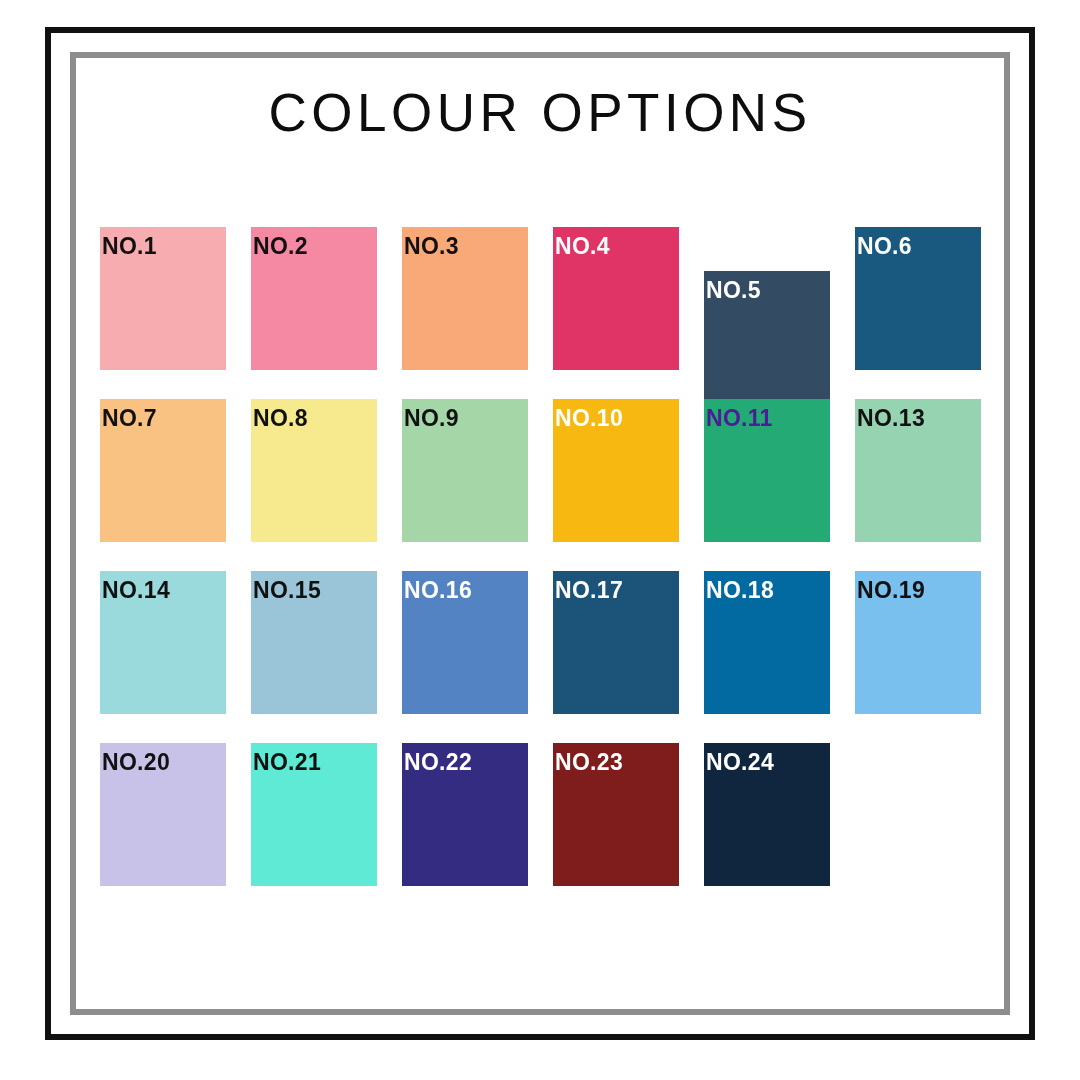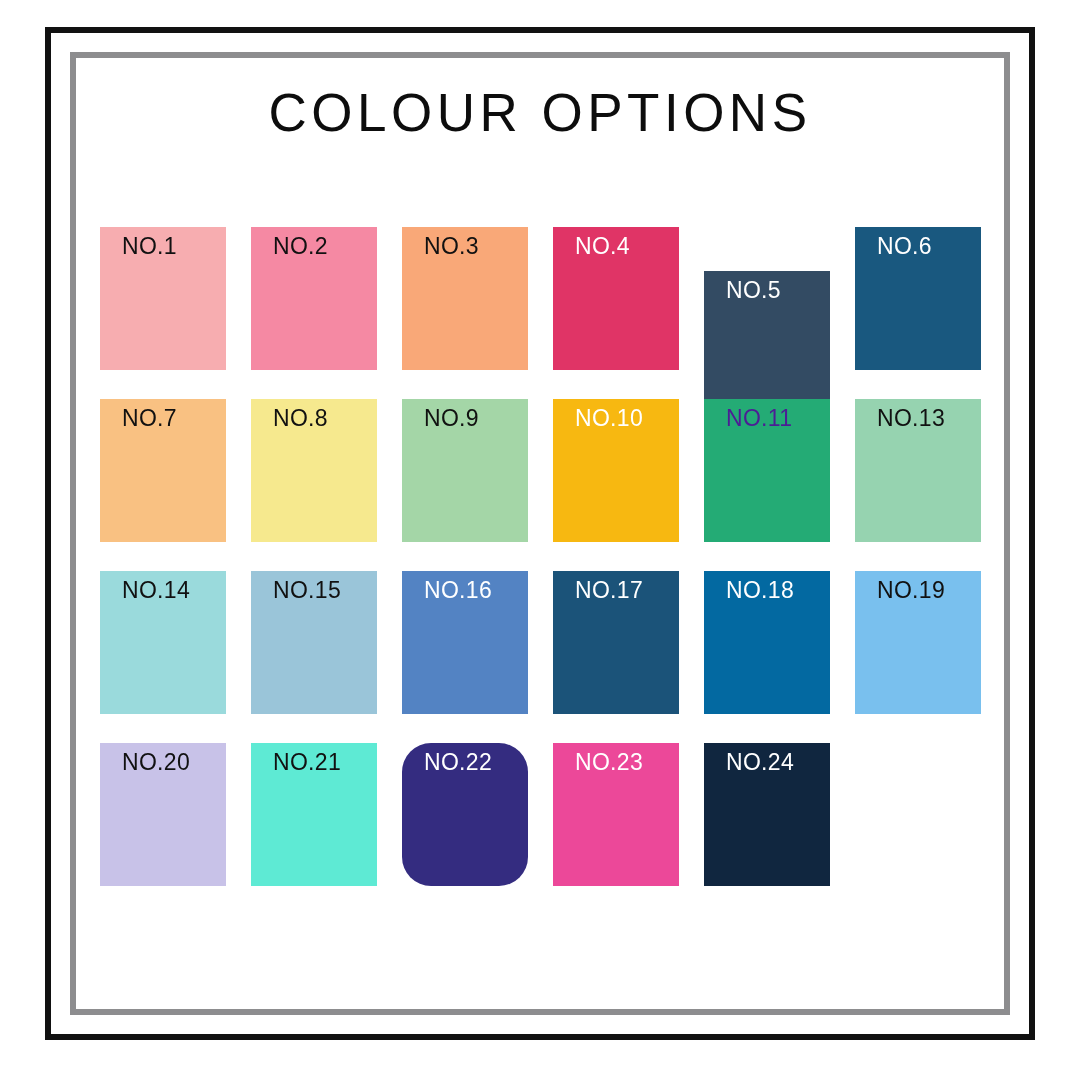--- a/index.html
+++ b/index.html
@@ -77,25 +77,25 @@
 
   .swatch {
     position: relative;
     width: 126px;
     height: 143px;
     box-sizing: border-box;
   }
 
   .swatch-label {
     position: absolute;
-    left: 22px;
+    left: 2px;
     top: 8px;
     font-family: "Liberation Sans", sans-serif;
     font-size: 23px;
-    font-weight: 400;
+    font-weight: 700;
     letter-spacing: 0.3px;
     line-height: 1;
     white-space: nowrap;
   }
 </style>
 </head>
 <body>
 
 <div class="poster">
 
@@ -158,24 +158,24 @@
       </div>
       <div class="swatch" style="background: rgb(121, 192, 238);">
         <span class="swatch-label" style="color: rgb(17, 17, 17);">NO.19</span>
       </div>
       <div class="swatch" style="background: rgb(200, 194, 232);">
         <span class="swatch-label" style="color: rgb(17, 17, 17);">NO.20</span>
       </div>
       <div class="swatch" style="background: #5eead4;">
         <span class="swatch-label" style="color: rgb(17, 17, 17);">NO.21</span>
       </div>
-      <div class="swatch" style="background: rgb(52, 44, 128); border-radius: 29px;">
+      <div class="swatch" style="background: rgb(52, 44, 128);">
         <span class="swatch-label" style="color: rgb(255, 255, 255);">NO.22</span>
       </div>
-      <div class="swatch" style="background: #ec4899;">
+      <div class="swatch" style="background: #7f1d1d;">
         <span class="swatch-label" style="color: rgb(255, 255, 255);">NO.23</span>
       </div>
       <div class="swatch" style="background: rgb(16, 38, 63);">
         <span class="swatch-label" style="color: rgb(255, 255, 255);">NO.24</span>
       </div>
     </div>
 
 </div>
 
 </body></html>

